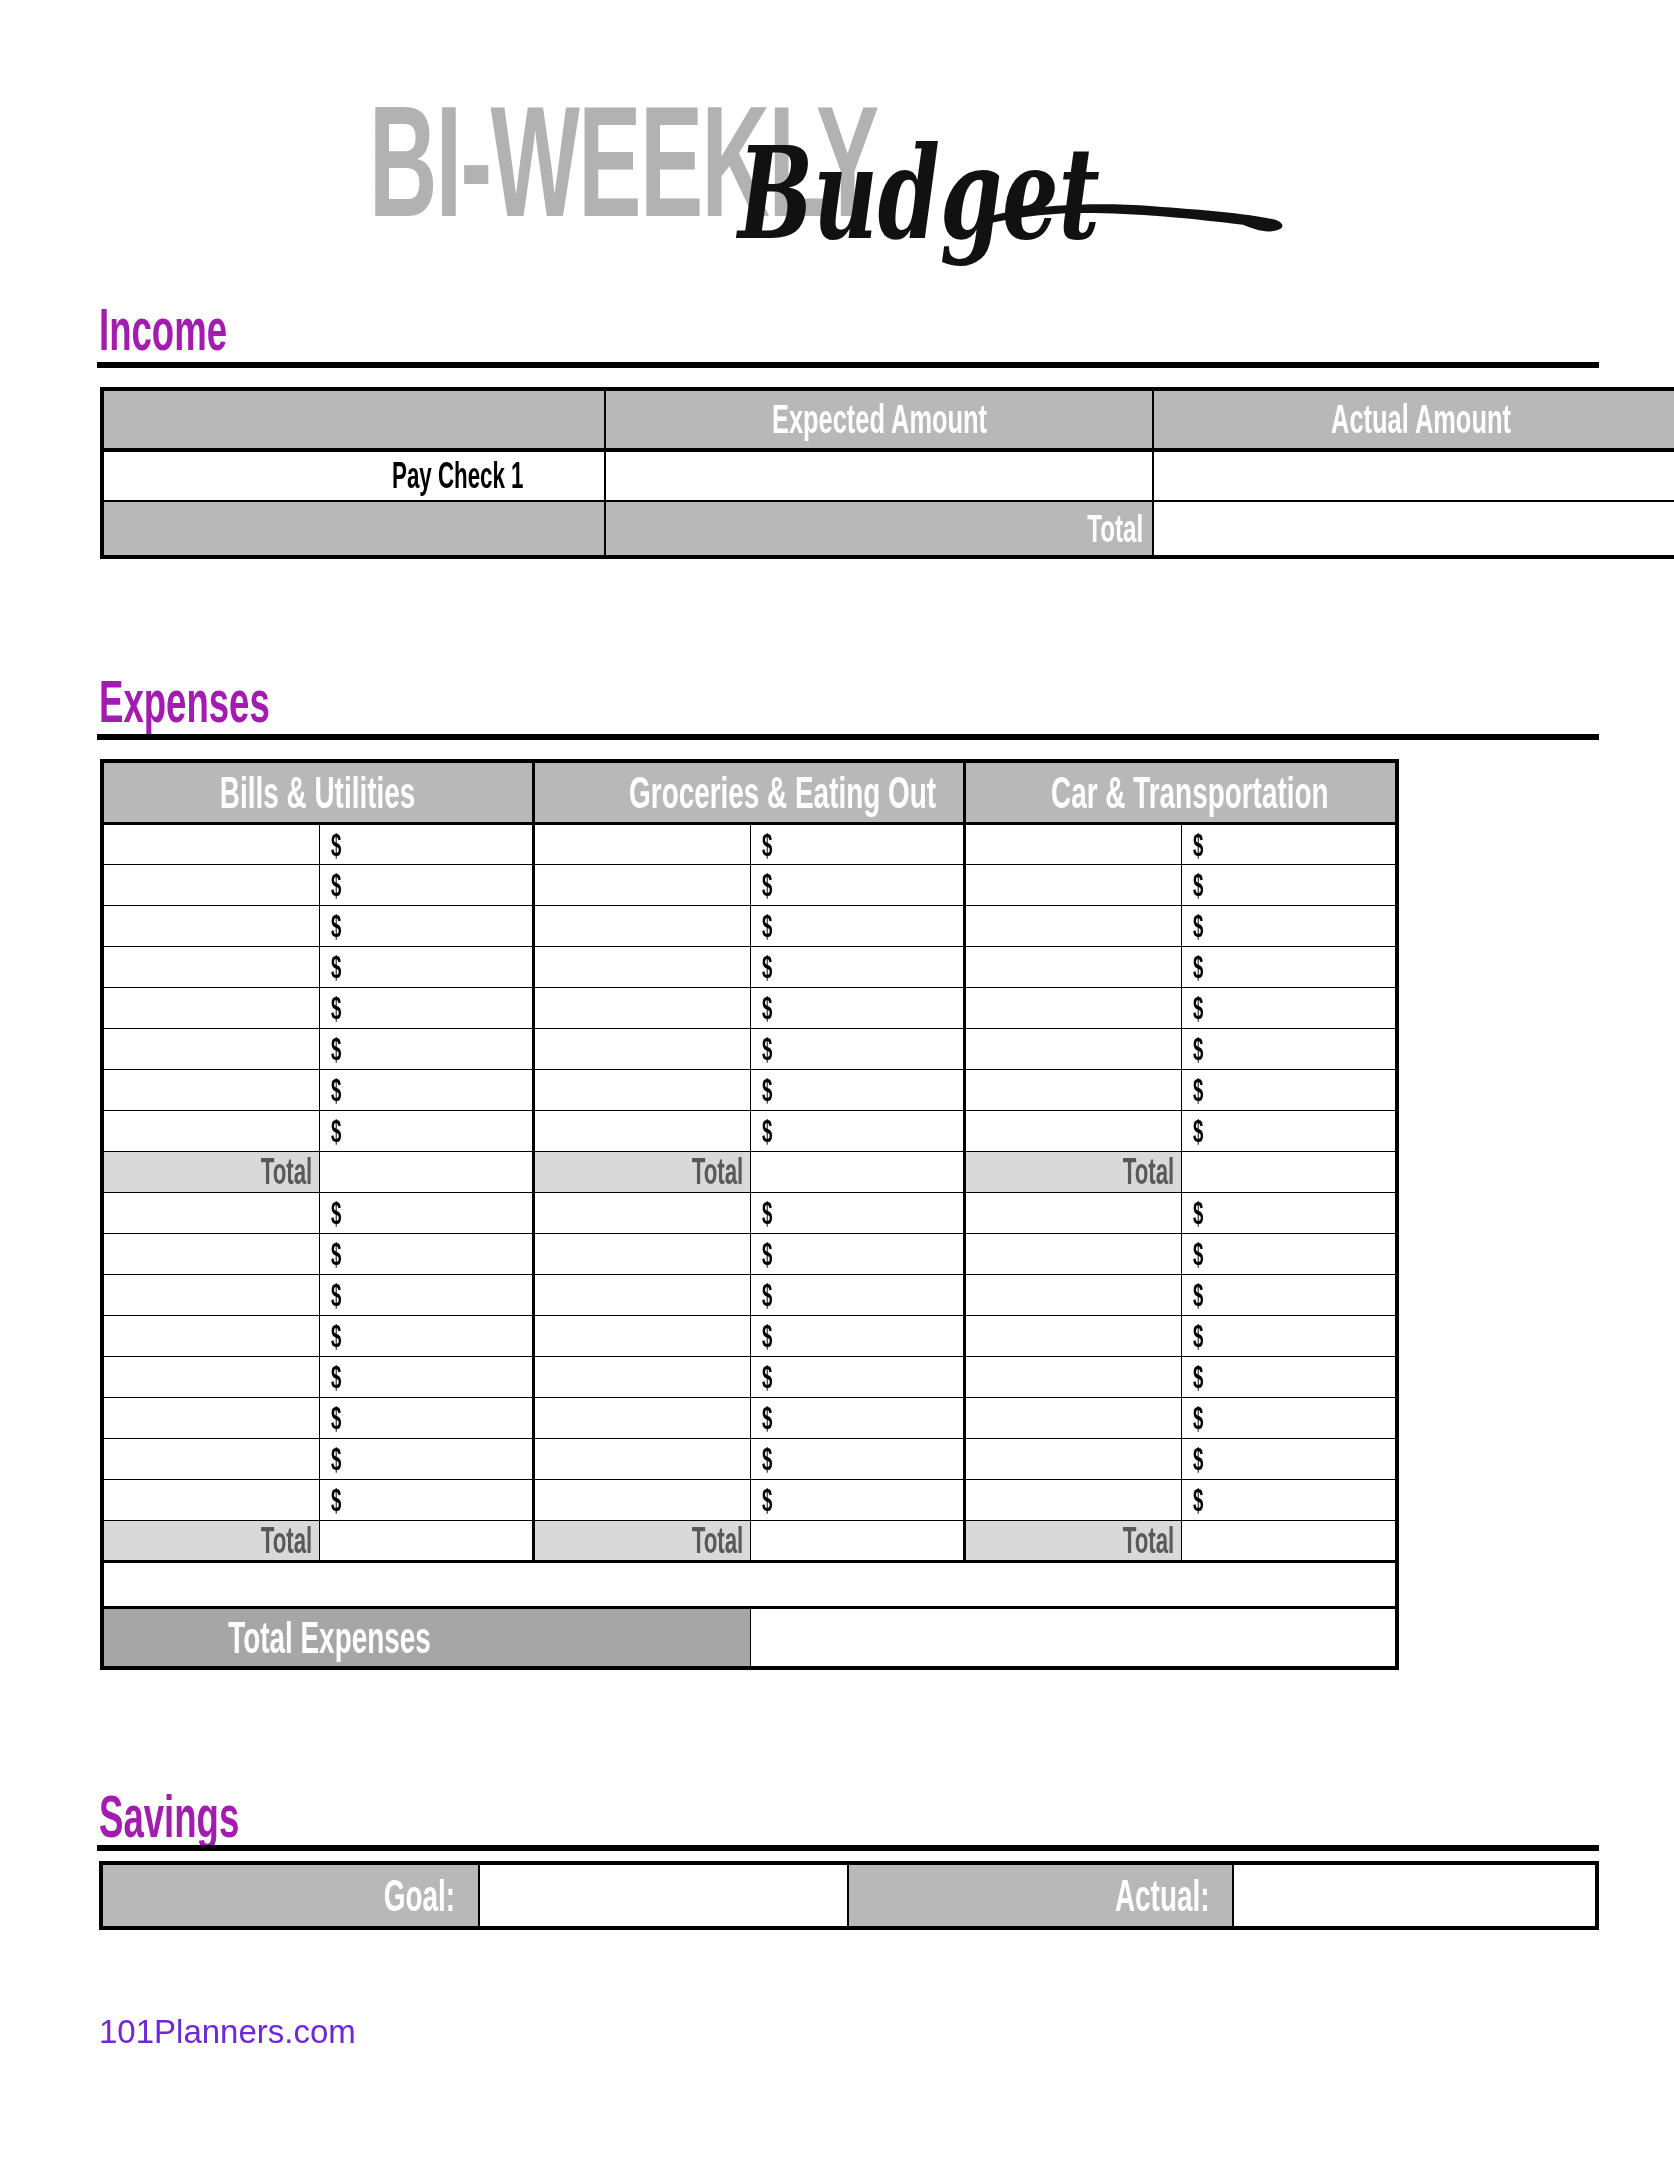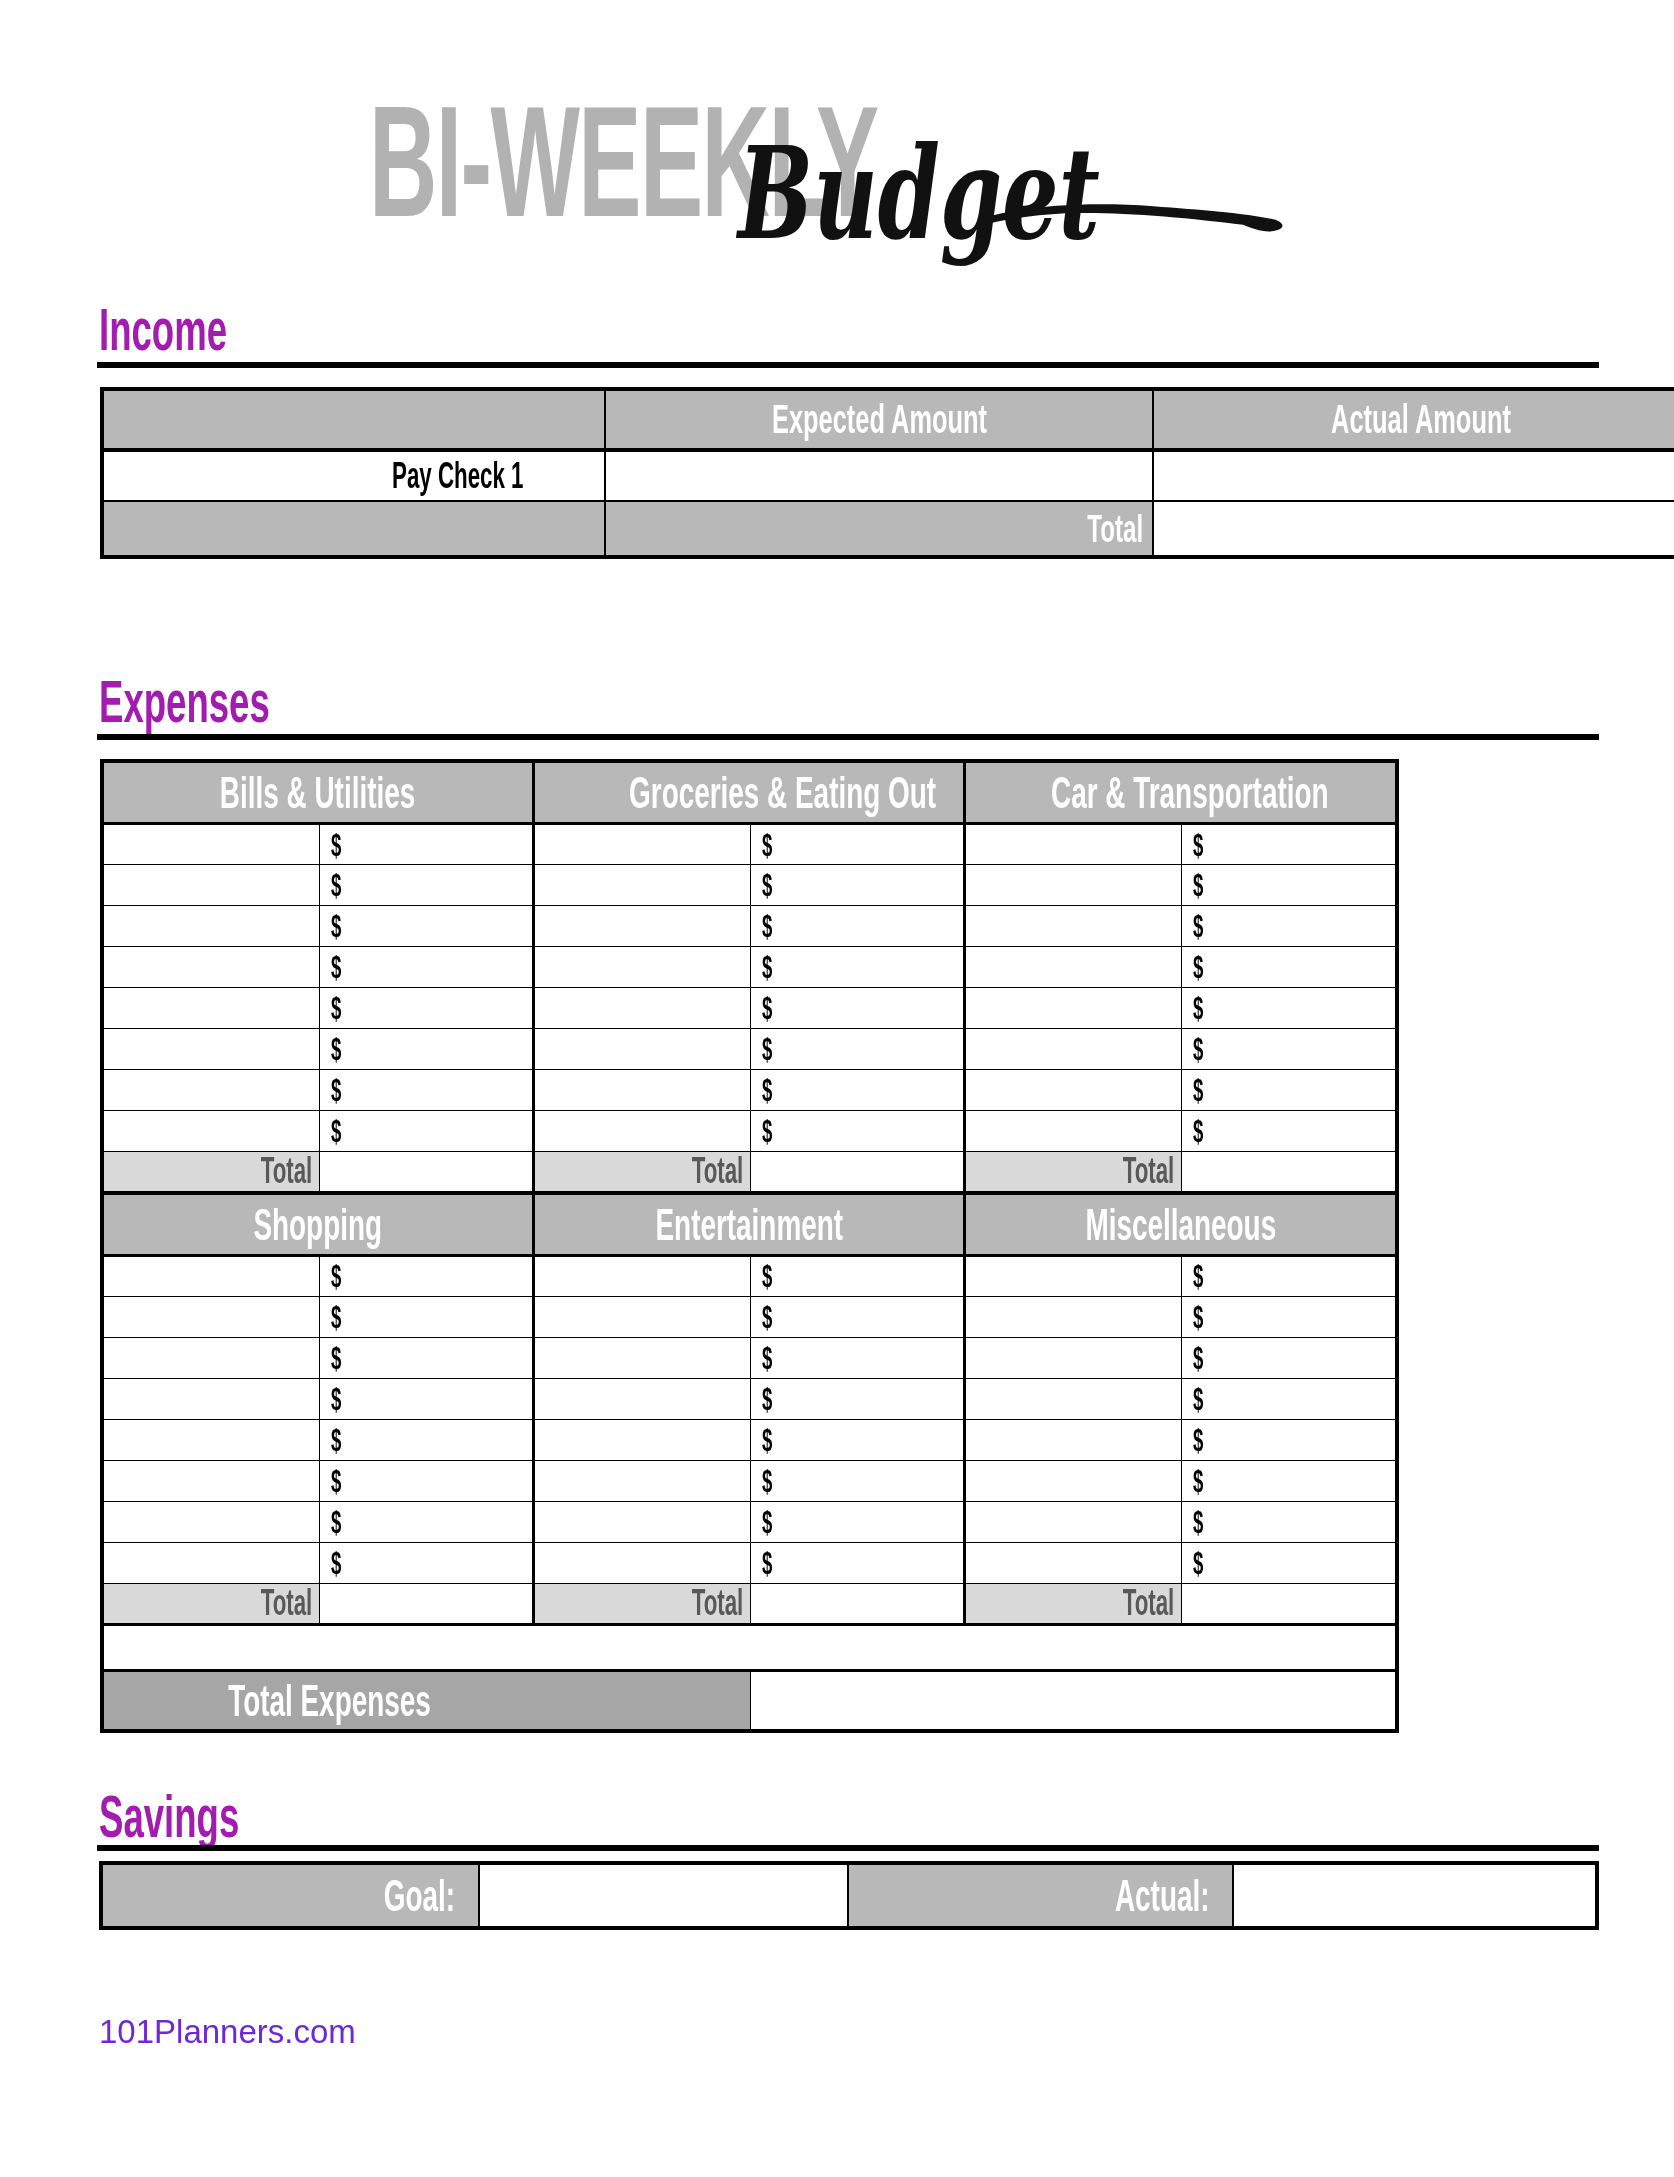--- a/index.html
+++ b/index.html
@@ -215,25 +215,20 @@
         <td class="amt"><span class="cond dollar">$</span></td>
       </tr>
       <tr class="total-row">
         <td class="subtotal-label"><span class="cond cr subtotal-text">Total</span></td>
         <td class="subtotal-value"></td>
         <td class="subtotal-label"><span class="cond cr subtotal-text">Total</span></td>
         <td class="subtotal-value"></td>
         <td class="subtotal-label"><span class="cond cr subtotal-text">Total</span></td>
         <td class="subtotal-value"></td>
       </tr>
-      <tr>
-        <th class="grp" colspan="2"><span class="cond cc white-txt grp-text">Shopping</span></th>
-        <th class="grp" colspan="2"><span class="cond cc white-txt grp-text">Entertainment</span></th>
-        <th class="grp" colspan="2"><span class="cond cc white-txt grp-text">Miscellaneous</span></th>
-      </tr>
       <tr class="data-row">
         <td class="desc"></td>
         <td class="amt"><span class="cond dollar">$</span></td>
         <td class="desc"></td>
         <td class="amt"><span class="cond dollar">$</span></td>
         <td class="desc"></td>
         <td class="amt"><span class="cond dollar">$</span></td>
       </tr>
       <tr class="data-row">
         <td class="desc"></td>

